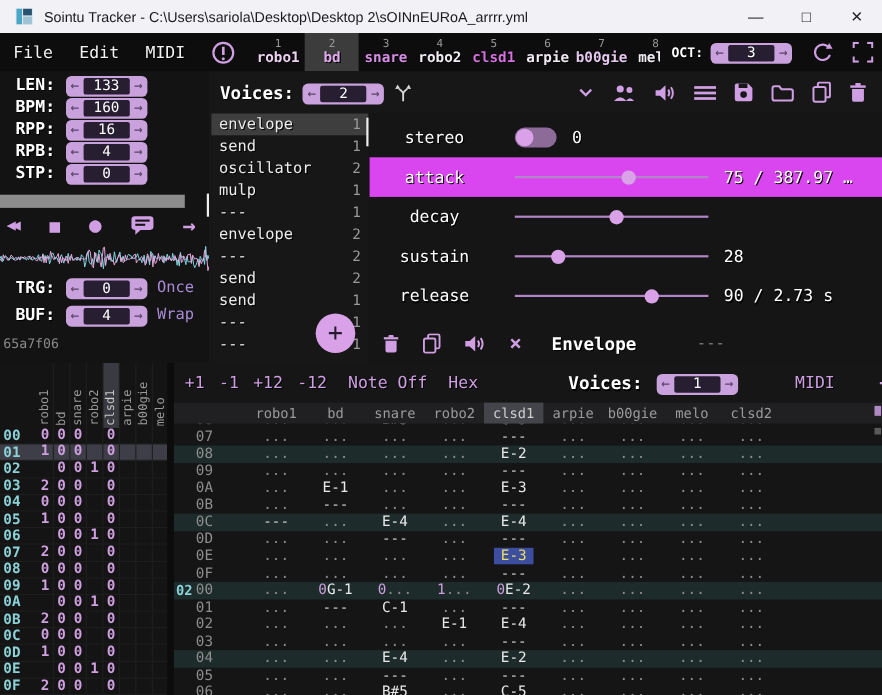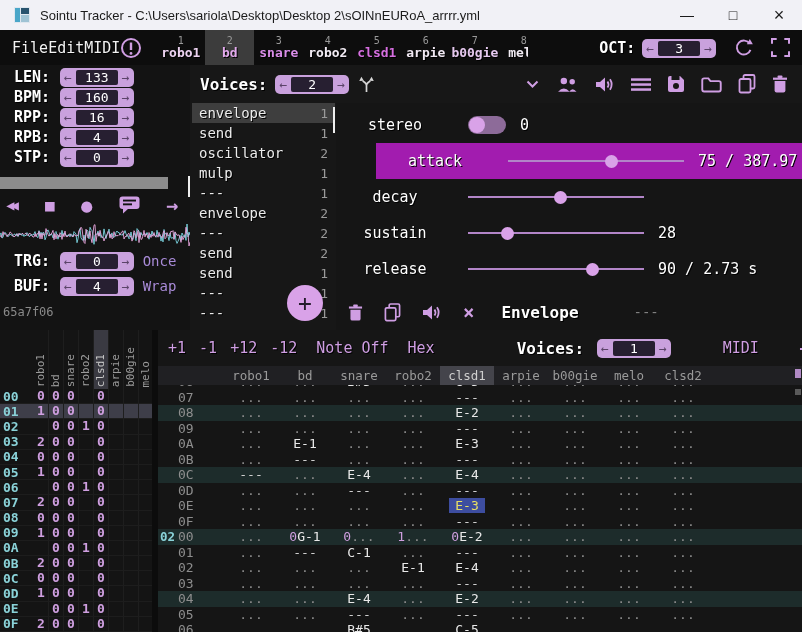--- a/index.html
+++ b/index.html
@@ -9,29 +9,29 @@
   .titlebar{position:absolute;left:0;top:0;width:802px;height:30px;background:#f1f1f6;
             display:flex;align-items:center;font-family:"Liberation Sans",sans-serif;}
   .app-icon{width:16px;height:16px;margin:0 10px 0 14px;flex:none;}
   .tb-title{font-size:13px;color:#1b1b1b;white-space:nowrap;overflow:hidden;flex:1;}
   .win-controls{display:flex;height:30px;flex:none;}
   .win-btn{width:46px;height:30px;display:flex;align-items:center;justify-content:center;
            color:#1b1b1b;font-size:14px;cursor:default;}
   
   .menubar{position:absolute;left:0;top:30px;width:802px;height:35px;background:#0d0d0d;
            display:flex;align-items:stretch;color:#eee;}
-  .menu-left{display:flex;align-items:center;padding:0 14px 0 12px;flex:none;}
+  .menu-left{display:flex;align-items:center;gap:24px;padding:0 14px 0 12px;flex:none;}
   .menu-item{font-size:15px;color:#f2f2f2;text-shadow:1px 1px 0 #000;}
   .tabs{display:flex;width:372px;overflow:hidden;flex:none;}
   .tab{width:49px;flex:none;display:flex;flex-direction:column;align-items:center;justify-content:center;line-height:1.1;}
   .tab.selected{background:#3c3c3c;}
   .tab-num{font-size:10px;color:#9a9a9a;}
   .tab-name{font-size:13px;font-weight:bold;text-shadow:1px 1px 0 #000;}
   .menu-right{display:flex;align-items:center;gap:17px;padding:0 12px 0 10px;flex:1;justify-content:flex-end;}
-  .oct-label{font-size:15px;font-weight:bold;color:#fff;text-shadow:1px 1px 0 #000;margin-right:-10px;}
+  .oct-label{font-size:12px;font-weight:bold;color:#fff;text-shadow:1px 1px 0 #000;margin-right:-10px;}
   
   .stepper{display:inline-flex;align-items:center;background:#c9a1dd;border-radius:5px;height:19px;padding:0 4px;gap:4px;}
   .st-arrow{color:#5b4469;font-size:13px;line-height:1;}
   .st-val{background:#271f31;color:#fff;font-size:13px;min-width:34px;text-align:center;
           height:15px;line-height:15px;border-radius:2px;padding:0 4px;}
   
   .main{position:absolute;left:0;top:65px;width:802px;height:265px;background:#131313;}
   .song-panel{position:absolute;left:0;top:0;width:190px;height:265px;background:#131313;}
   .sprow{position:absolute;left:2px;display:flex;align-items:center;height:20px;margin-left:12px;}
   .splabel{width:46px;font-size:15px;font-weight:bold;color:#fff;text-shadow:1px 1px 0 #000;}
@@ -52,21 +52,21 @@
   .head-icons{display:flex;align-items:center;gap:16px;margin-left:auto;padding-right:14px;}
   .unit-list{position:absolute;left:2px;top:38px;width:143px;bottom:0;background:#171717;overflow:hidden;}
   .unit-row{height:20px;display:flex;align-items:center;padding:0 7px;font-size:14px;color:#ececec;}
   .unit-row.selected{background:#3e3e3e;}
   .unit-row .uname{flex:1;text-shadow:1px 1px 0 #000;}
   .unit-row .uvoices{color:#9a9a9a;font-size:13px;}
   .add-unit{position:absolute;left:97px;top:220px;width:36px;height:36px;border-radius:50%;background:#d9a2e8;
             display:flex;align-items:center;justify-content:center;font-size:23px;color:#241c2c;z-index:6;}
   .params{position:absolute;left:146px;top:38px;right:0;bottom:0;background:#151515;}
   .prow-p{display:flex;align-items:center;height:36px;}
-  .prow-p.selrow{background:#a21caf;margin-left:40px;}
+  .prow-p.selrow{background:#d946ef;}
   .plabel{width:118px;text-align:center;color:#fff;font-size:15px;font-weight:400;text-shadow:1px 1px 0 #000;flex:none;}
   .pline{position:relative;width:176px;height:2px;background:#b285c8;margin:0 14px;flex:none;}
   .knob{position:absolute;top:-5.5px;width:13px;height:13px;border-radius:50%;background:#d9a2e8;}
   .pval{color:#fff;font-size:15px;white-space:pre;text-shadow:1px 1px 0 #000;overflow:hidden;}
   .toggle{width:38px;height:18px;border-radius:9px;background:#8d6b99;margin:0 14px;position:relative;flex:none;}
   .toggle .tknob{position:absolute;left:1px;top:1px;width:16px;height:16px;border-radius:50%;background:#d9a2e8;}
   .pfooter{position:absolute;left:0;right:0;bottom:0;height:36px;display:flex;align-items:center;gap:21px;padding-left:12px;}
   .unit-title{font-size:16px;font-weight:bold;color:#fff;text-shadow:1px 1px 0 #000;margin-left:6px;}
   .unit-comment{color:#808080;font-size:14px;margin-left:34px;}
   .x-icon{color:#cf9ee3;font-size:19px;font-weight:bold;}

